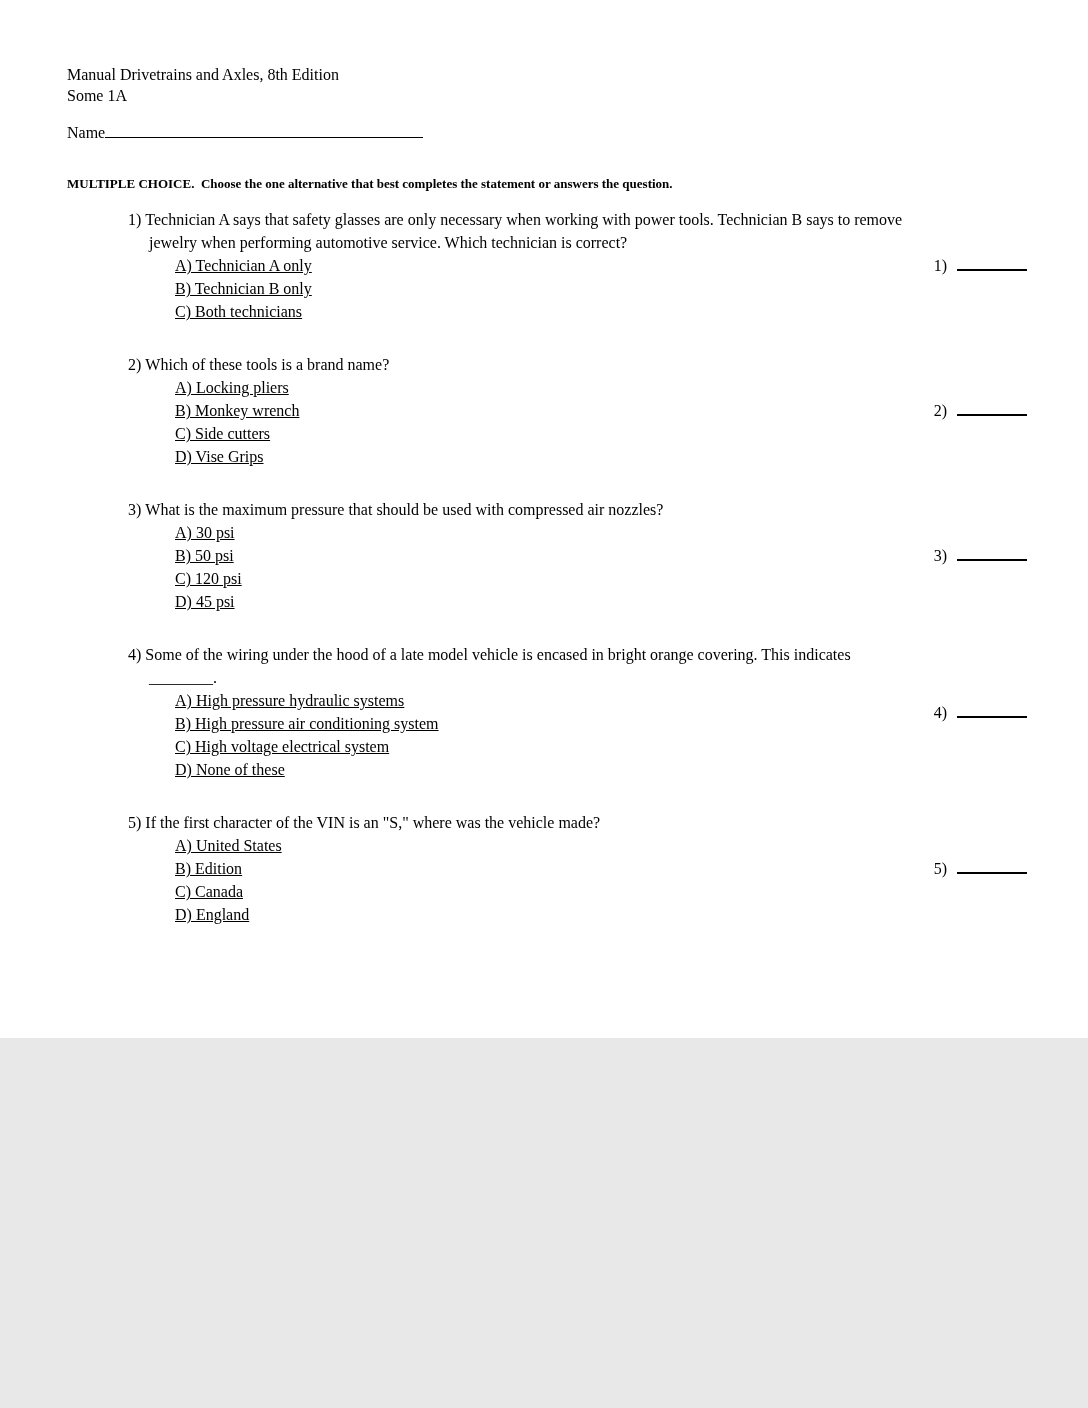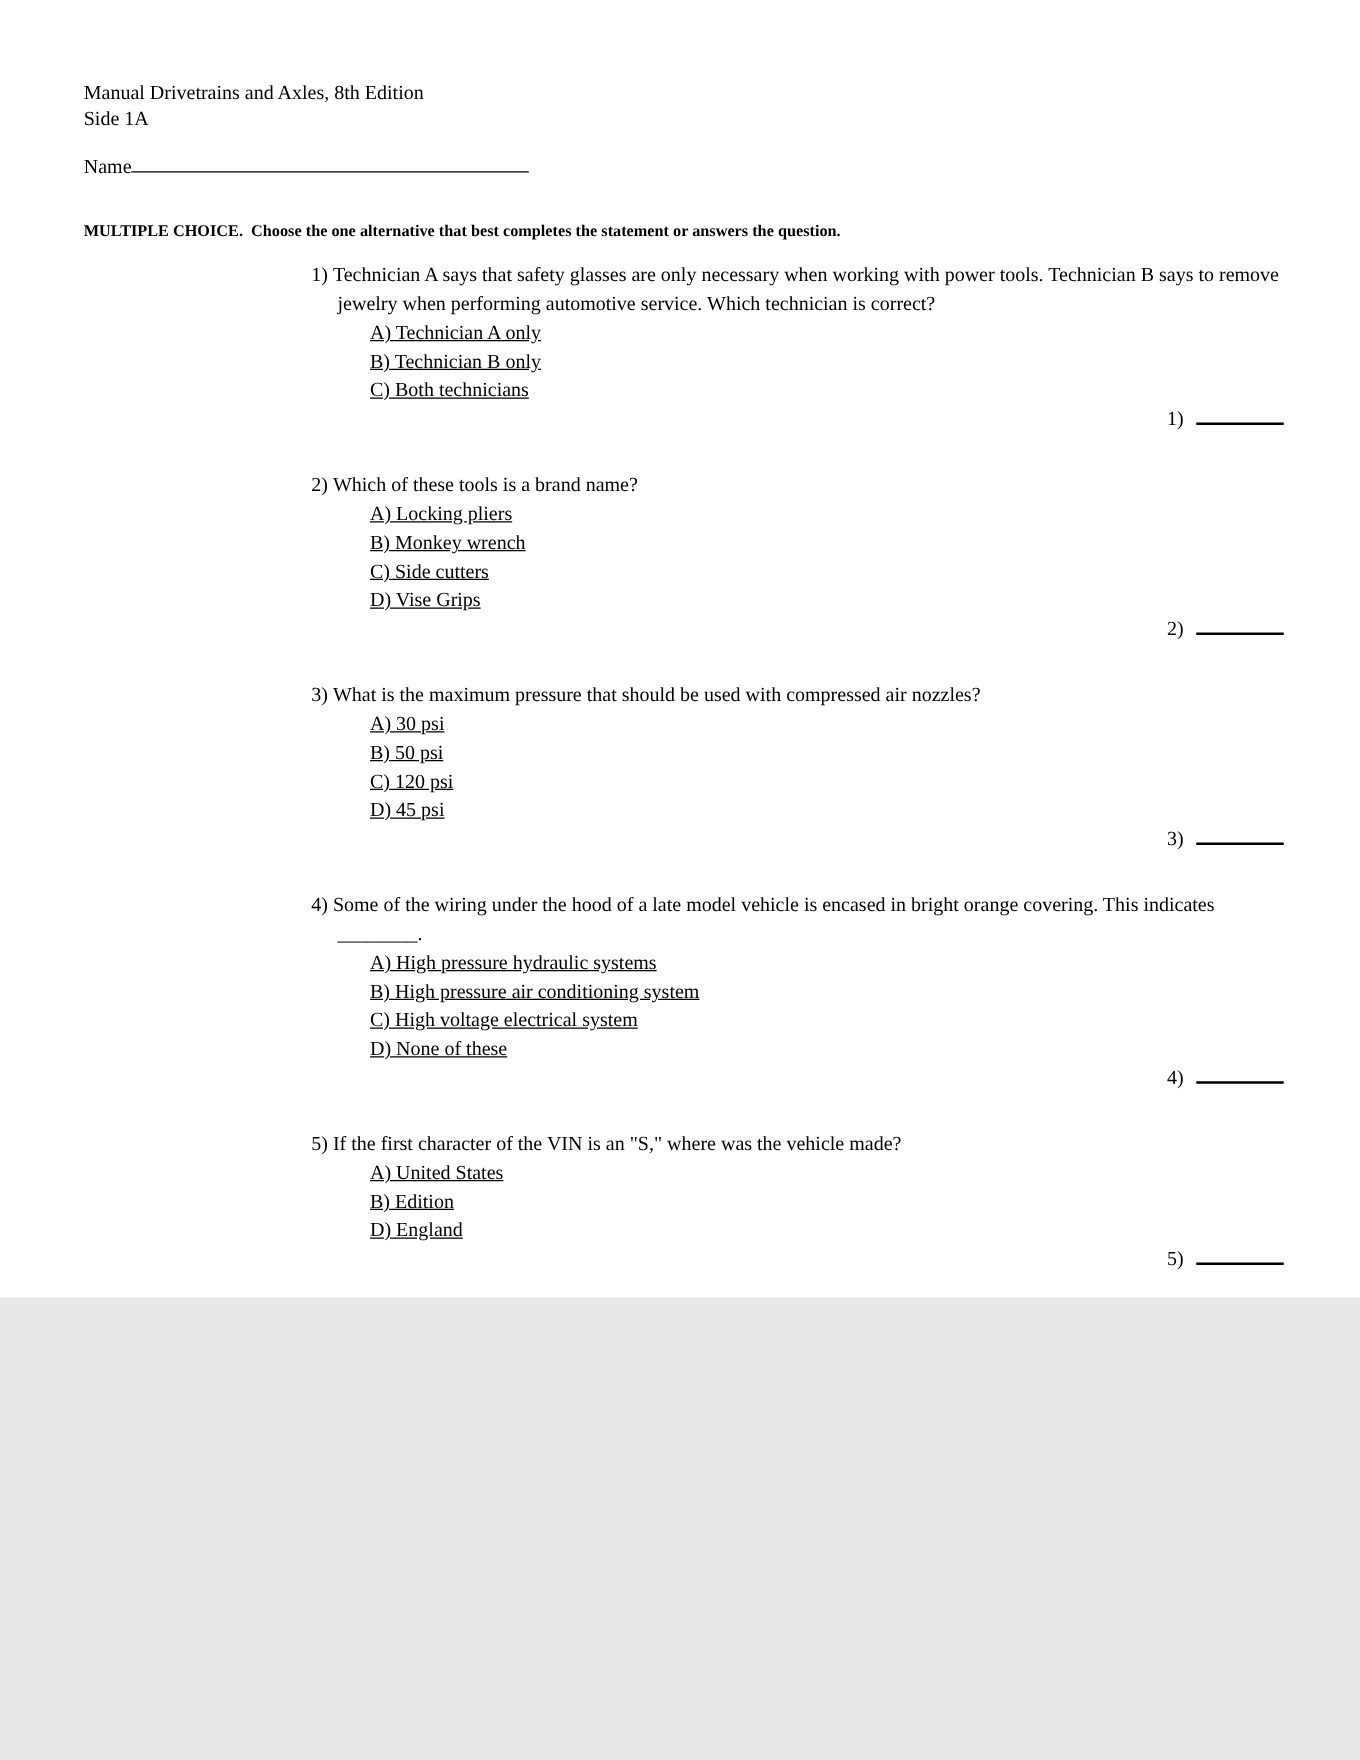--- a/index.html
+++ b/index.html
@@ -43,23 +43,22 @@
     font-size: 13px;
     line-height: 23px;
     white-space: pre-wrap;
   }
   .questions {
     margin-top: 13px;
   }
   .question {
     display: flex;
     justify-content: space-between;
-    align-items: flex-end;
+    align-items: center;
     margin-bottom: 30px;
-    flex-direction: column;
   }
   .q-body {
     width: 778px;
     margin-left: 61px;
     line-height: 23px;
   }
   .q-stem {
     padding-left: 21px;
     text-indent: -21px;
   }
@@ -90,21 +89,21 @@
     font-size: 16px;
   }
 </style>
 </head>
 <body>
 
 <div class="page">
   <div class="content">
 
     <div class="doc-title">Manual Drivetrains and Axles, 8th Edition</div>
-    <div class="doc-subtitle">Side 1A</div>
+    <div class="doc-subtitle">Some 1A</div>
 
     <div class="name-row">
       <span>Name</span><span class="name-blank"></span>
     </div>
 
     <div class="mc-heading">MULTIPLE CHOICE.  Choose the one alternative that best completes the statement or answers the question.</div>
 
     <div class="questions">
 
       <div class="question">
@@ -157,20 +156,21 @@
         </div>
         <div class="q-answer"><span>4)</span><span class="ans-blank"></span></div>
       </div>
 
       <div class="question">
         <div class="q-body">
           <div class="q-stem"><span class="q-num">5)</span><span>If the first character of the VIN is an "S," where was the vehicle made?</span></div>
           <div class="q-options">
             <div class="option">A) United States</div>
             <div class="option">B) Edition</div>
+            <div class="option">C) Canada</div>
             <div class="option">D) England</div>
           </div>
         </div>
         <div class="q-answer"><span>5)</span><span class="ans-blank"></span></div>
       </div>
 
     </div>
   </div>
 
   <div class="page-number">1</div>

